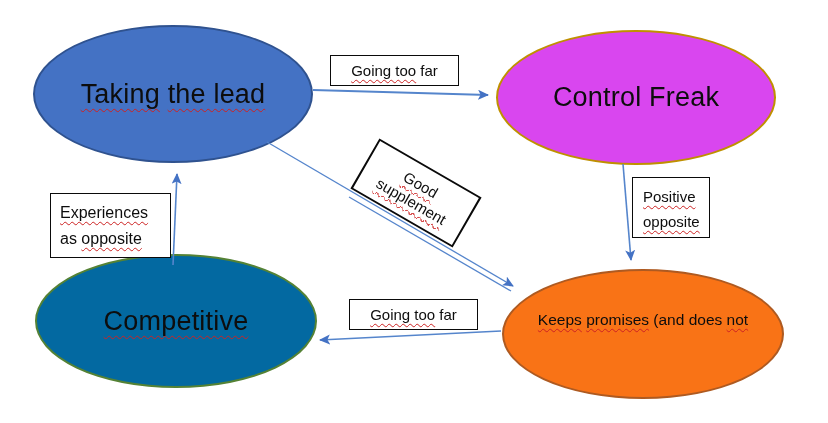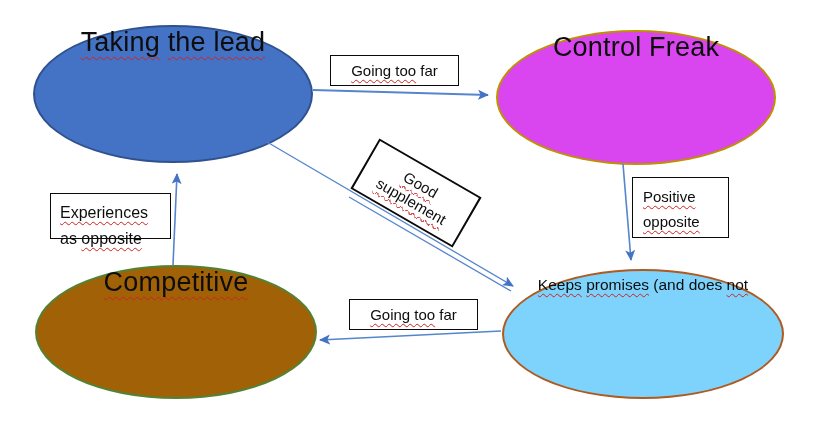--- a/index.html
+++ b/index.html
@@ -1,45 +1,45 @@
 <!DOCTYPE html>
 <html><head>
 <meta charset="utf-8">
 <style>
   html,body{margin:0;padding:0;background:#fff;}
   .canvas{
     position:relative;width:828px;height:423px;background:#ffffff;overflow:hidden;
     font-family:"Liberation Sans","DejaVu Sans",sans-serif;color:#111;
   }
   .ellipse{
-    position:absolute;border-radius:50%;display:flex;justify-content:center;
+    position:absolute;border-radius:50%;display:flex;align-items:center;justify-content:center;
     box-sizing:border-box;text-align:center;
   }
   .el-blue  {left:33px;  top:25px;  width:280px; height:138px; background:#4472C4; border:2.5px solid #2F528F;}
   .el-yellow{left:496px; top:30px;  width:280px; height:135px; background:#d946ef; border:2.5px solid #BF9000;}
-  .el-green {left:35px;  top:265px; width:282px; height:134px; background:#a16207; border:2.5px solid #548235;}
-  .el-orange{left:502px; top:269px; width:282px; height:130px; background:#7dd3fc; border:2.5px solid #AE5A21;}
+  .el-green {left:35px;  top:254px; width:282px; height:134px; background:#0369a1; border:2.5px solid #548235;}
+  .el-orange{left:502px; top:269px; width:282px; height:130px; background:#f97316; border:2.5px solid #AE5A21;}
   .label{display:block;width:100%;text-align:center;color:#0d0d0d;}
   .lg{font-size:27px;letter-spacing:0.2px;}
   .sm{font-size:15.5px;line-height:28px;padding:0 12px;}
   .sq{
     text-decoration-line:underline;
     text-decoration-style:wavy;
     text-decoration-color:#CC2222;
     text-decoration-thickness:1px;
     text-underline-offset:0.18em;
     text-decoration-skip-ink:none;
   }
   .lblbox{
     position:absolute;background:#ffffff;border:1.5px solid #0a0a0a;box-sizing:border-box;
     font-size:15px;color:#0d0d0d;
   }
   .box-gtf-top   {left:330px; top:55px;  width:129px; height:31px; display:flex;align-items:center;justify-content:center;}
-  .box-pos-opp   {left:632px; top:177px; width:97px;  height:61px; padding:6px 16px 0 10px; line-height:25px;}
-  .box-exp       {left:50px;  top:193px; width:121px; height:46px; padding:6px 0 0 9px;  line-height:26px; font-size:16px;}
+  .box-pos-opp   {left:632px; top:177px; width:78px;  height:61px; padding:6px 16px 0 10px; line-height:25px;}
+  .box-exp       {left:50px;  top:193px; width:121px; height:65px; padding:6px 0 0 9px;  line-height:26px; font-size:16px;}
   .box-gtf-bot   {left:349px; top:299px; width:129px; height:31px; display:flex;align-items:center;justify-content:center;}
   .box-good-supp {
     left:357px; top:164px; width:118px; height:58px;
     transform:rotate(30deg); transform-origin:center center;
     display:flex;align-items:center;justify-content:center;text-align:center;line-height:19px;
     border-width:2px;
   }
   .arrows{position:absolute;left:0;top:0;width:828px;height:423px;pointer-events:none;}
 </style>
 </head>

